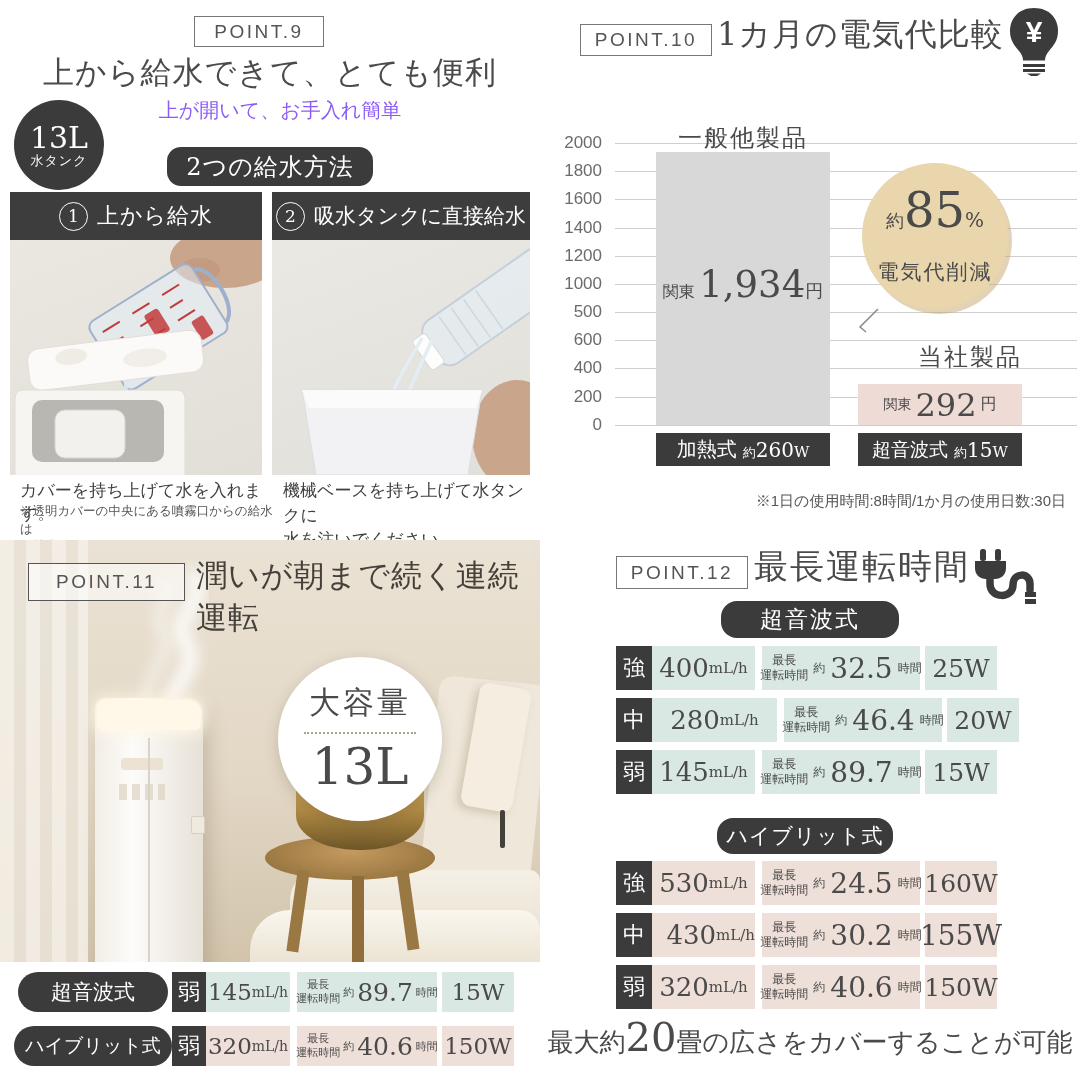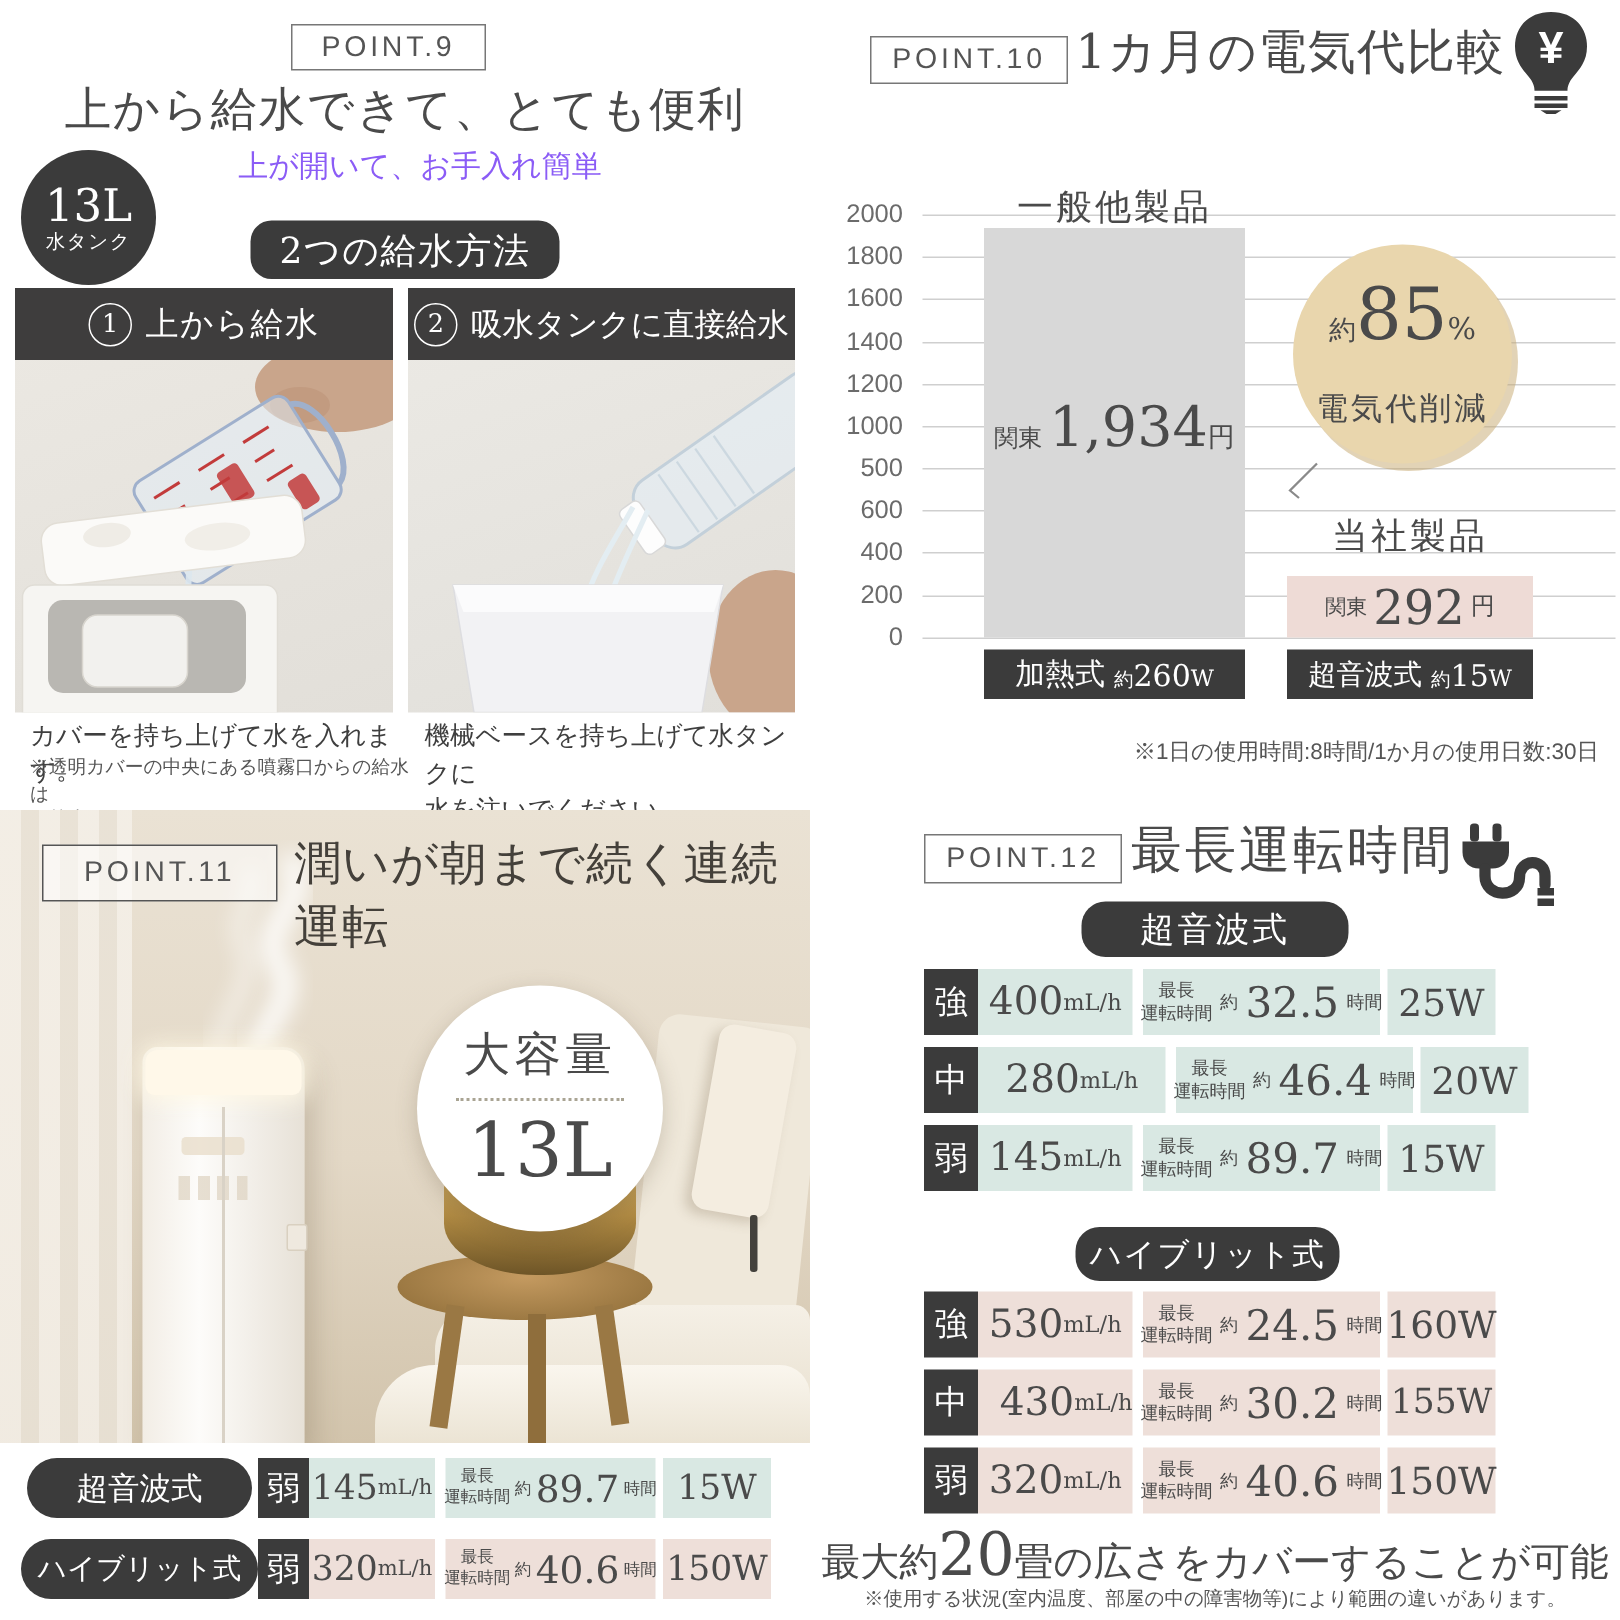--- a/index.html
+++ b/index.html
@@ -164,21 +164,21 @@
       <div class="tan-circle">
         <div style="white-space:nowrap;line-height:1;">
           <span class="serif" style="font-size:18px;">約</span><span class="serif" style="font-size:48px;">85</span><span class="serif" style="font-size:20px;">%</span>
         </div>
         <div class="serif" style="font-size:21px;letter-spacing:2px;margin-top:24px;font-family:Liberation Mono, monospace;">電気代削減</div>
       </div>
       <svg class="abs" style="left:314px;top:172px;" width="28" height="28" viewBox="0 0 28 28">
         <path d="M24 2 L6 20 L12 25" stroke="#8a8a8a" stroke-width="1.5" fill="none"></path>
       </svg>
 
-      <div class="abs serif" style="left:318px;top:206px;width:164px;text-align:center;font-size:24px;letter-spacing:2px;">当社製品</div>
+      <div class="abs serif" style="left:318px;top:206px;width:164px;text-align:right;font-size:24px;letter-spacing:2px;">当社製品</div>
       <div class="abs flexc" style="left:318px;top:249px;width:164px;height:41px;background:#eedbd6;white-space:nowrap;gap:4px;">
         <span class="serif" style="font-size:14px;">関東</span>
         <span class="serif" style="font-size:32px;">292</span>
           <span class="serif" style="font-size:16px;">円</span>
       </div>
       <div class="abs pill" style="left:318px;top:298px;width:164px;height:33px;gap:6px;">
         <span class="serif" style="font-size:19px;">超音波式</span>
         <span style="white-space:nowrap;"><span style="font-size:13px;">約</span><span class="serif" style="font-size:20px;">15</span><span class="serif" style="font-size:15px;">W</span></span>
       </div>
     </div>
@@ -353,21 +353,21 @@
         </div>
       <div class="cell pink" style="width:158px;margin-right:5px;gap:5px;white-space:nowrap;">
         <span class="tlabel">
             <span>最長</span>
             <span>運転時間</span>
           </span>
         <span style="font-size:12px;">約</span>
           <span class="serif" style="font-size:28px;">30.2</span>
           <span style="font-size:12px;">時間</span>
       </div>
-      <div class="cell pink serif" style="width:72px;font-size:23px;">155W</div>
+      <div class="cell pink serif" style="width:72px;font-size:28px;">155W</div>
     </div>
     <div class="abs" style="left:76px;top:425px;display:flex;height:44px;">
       <div class="cell lvl serif" style="width:36px;">弱</div>
       <div class="cell pink" style="width:103px;margin-right:7px;white-space:nowrap;">
           <span class="serif" style="font-size:26px;">320</span>
           <span class="serif" style="font-size:15px;">mL/h</span>
         </div>
       <div class="cell pink" style="width:158px;margin-right:5px;gap:5px;white-space:nowrap;">
         <span class="tlabel">
             <span>最長</span>
@@ -376,16 +376,15 @@
         <span style="font-size:12px;">約</span>
           <span class="serif" style="font-size:28px;">40.6</span>
           <span style="font-size:12px;">時間</span>
       </div>
       <div class="cell pink serif" style="width:72px;font-size:25px;">150W</div>
     </div>
 
     <div class="abs" style="left:0;top:474px;width:540px;text-align:center;white-space:nowrap;">
       <span class="serif" style="font-size:26px;">最大約</span><span class="serif" style="font-size:40px;">20</span><span class="serif" style="font-size:26px;">畳の広さをカバーすることが可能</span>
     </div>
-    <div class="abs" style="left:0;top:517px;width:540px;text-align:center;font-size:13px;color:#555;">※使用する状況(室内温度、部屋の中の障害物等)により範囲の違いがあります。</div>
   </div>
 
 </div>
 
 </body></html>

